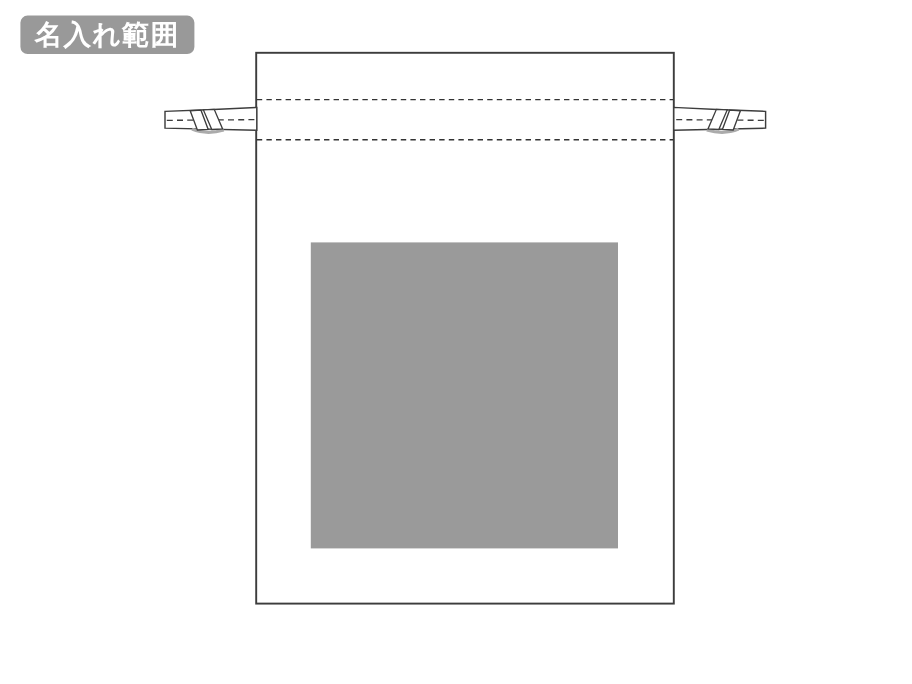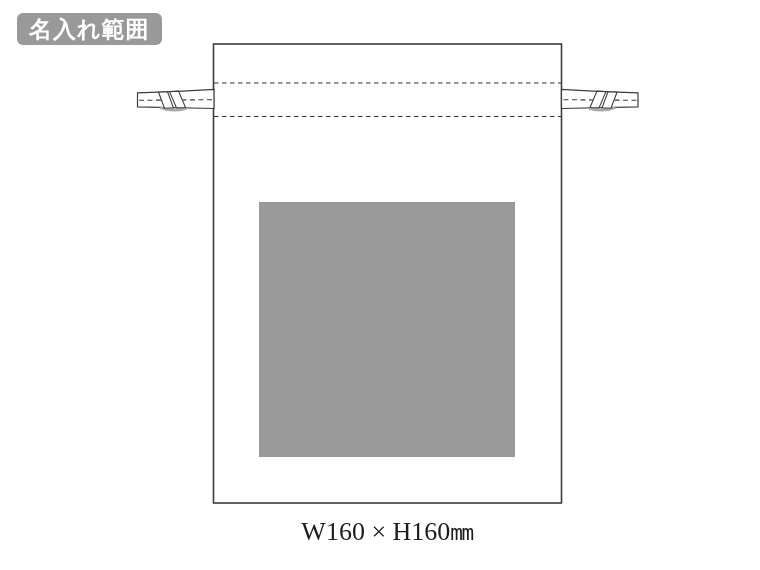--- a/index.html
+++ b/index.html
@@ -73,17 +73,14 @@
       <path d="M160,107.6 Q172,112.5 186.5,108.4" fill="none" stroke-width="2.6" stroke="#ABABAB"></path>
       <path d="M158.5,92.3 L167.5,91.8 L173.5,107.9 L164.5,108.3 Z" fill="#ffffff" stroke="currentColor" stroke-width="1.1"></path>
       <path d="M169.5,91.6 L178.5,91.1 L185.5,107.5 L176.5,107.9 Z" fill="#ffffff" stroke="currentColor" stroke-width="1.1"></path>
     </g>
 
     <use href="#cordL" transform="translate(775.5,0) scale(-1,1)"></use>
 
     <rect x="259" y="202" width="256" height="255" fill="#9A9A9A"></rect>
   </svg>
 
-  <div class="dims">
-    <span>W160 × H160</span><span class="unit">mm</span>
-  </div>
 
 </div>
 
 </body></html>

